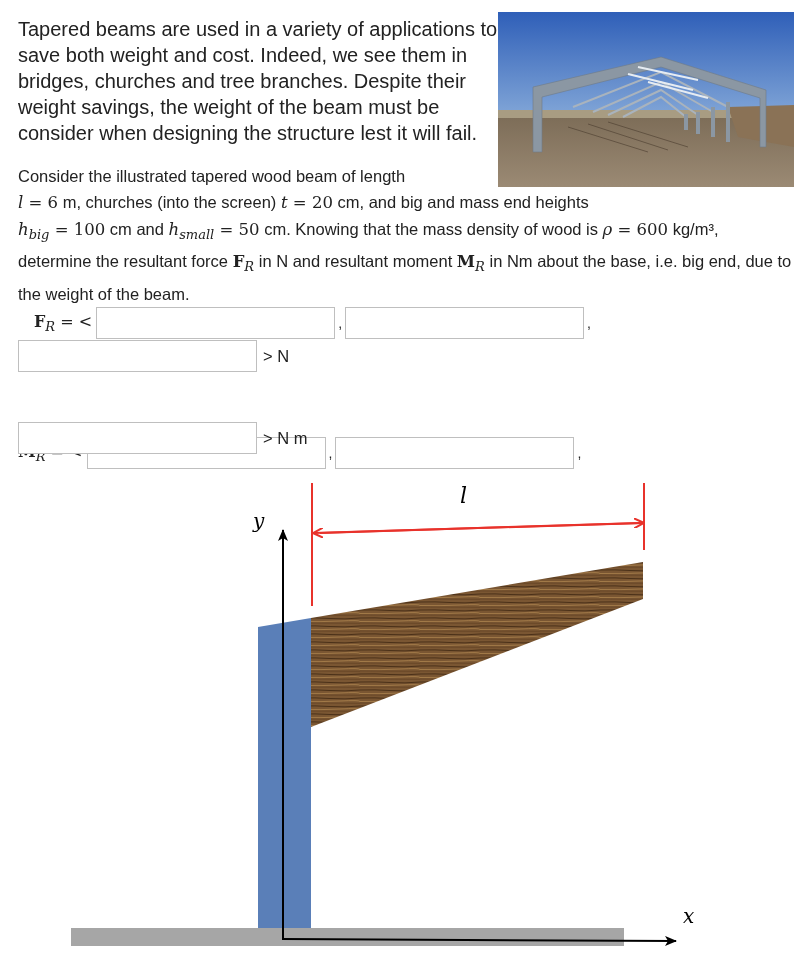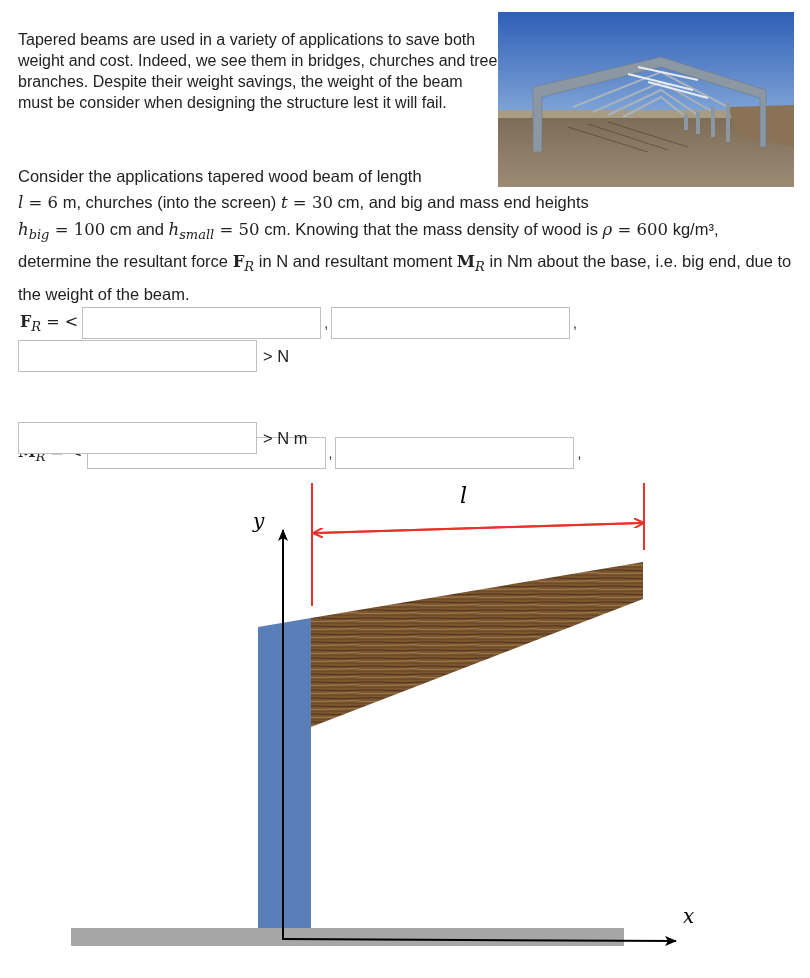--- a/index.html
+++ b/index.html
@@ -1,18 +1,18 @@
 <!DOCTYPE html>
 <html><head>
 <meta charset="utf-8">
 <style>
   html, body { margin:0; padding:0; background:#ffffff; }
   body { width:810px; height:978px; position:relative; overflow:hidden;
          font-family:"Liberation Sans", "DejaVu Sans", sans-serif; color:#222; }
-  .intro { position:absolute; left:18px; top:29px; width:480px; font-size:16px; line-height:21px; }
+  .intro { position:absolute; left:18px; top:16px; width:480px; font-size:20px; line-height:26px; }
   .photo { position:absolute; left:498px; top:12px; width:296px; height:175px; overflow:hidden; }
   .problem { position:absolute; left:18px; top:163px; width:775px; font-size:16.5px; line-height:26px; }
   .math { font-family:"DejaVu Serif", "Liberation Serif", serif; font-style:italic; }
   .mathr { font-family:"DejaVu Serif", "Liberation Serif", serif; }
   .bold { font-family:"DejaVu Serif", serif; font-weight:bold; }
   sub { font-size:13px; }
   .answer-row { position:absolute; display:flex; align-items:center; font-size:16.5px; }
   .lbl { font-family:"DejaVu Serif", serif; font-size:16px; margin-right:4px; }
   input.box { height:32px; border:1px solid #bfbfbf; box-sizing:border-box; padding:0 6px; font-size:15px; background:#fff; }
   .sep { margin:0 3px; font-size:14px; }
@@ -63,26 +63,26 @@
     </g>
     <g stroke="#4a3c2e" stroke-width="1" opacity="0.6">
       <line x1="70" y1="115" x2="150" y2="140"></line>
       <line x1="90" y1="112" x2="170" y2="138"></line>
       <line x1="110" y1="110" x2="190" y2="135"></line>
     </g>
   </svg>
 </div>
 
 <div class="problem">
-  <span>Consider the applications tapered wood beam of length</span><br>
-  <span class="math">l</span><span class="mathr"> = 6</span><span> m, churches (into the screen) </span><span class="math">t</span><span class="mathr"> = 30</span><span> cm, and big and mass end heights</span><br>
+  <span>Consider the illustrated tapered wood beam of length</span><br>
+  <span class="math">l</span><span class="mathr"> = 6</span><span> m, churches (into the screen) </span><span class="math">t</span><span class="mathr"> = 20</span><span> cm, and big and mass end heights</span><br>
   <span class="math">h</span><sub class="math">big</sub><span class="mathr"> = 100</span><span> cm and </span><span class="math">h</span><sub class="math">small</sub><span class="mathr"> = 50</span><span> cm. Knowing that the mass density of wood is </span><span class="math">ρ</span><span class="mathr"> = 600</span><span> kg/m³, determine the resultant force </span><span class="bold">F</span><sub class="math">R</sub><span> in N and resultant moment </span><span class="bold">M</span><sub class="math">R</sub><span> in Nm about the base, i.e. big end, due to the weight of the beam.</span>
 </div>
 
-<div class="answer-row" style="left:20px; top:307px;">
+<div class="answer-row" style="left:34px; top:307px;">
   <span class="lbl"><b>F</b><sub><i>R</i></sub><span> = &lt;</span></span>
   <input class="box" style="width: 239px;" value="">
   <span class="sep">,</span>
   <input class="box" style="width: 239px;" value="">
   <span class="sep">,</span>
 </div>
 <div class="answer-row" style="left:18px; top:340px;">
   <input class="box" style="width: 239px;" value="">
   <span class="unit">&gt; N</span>
 </div>

